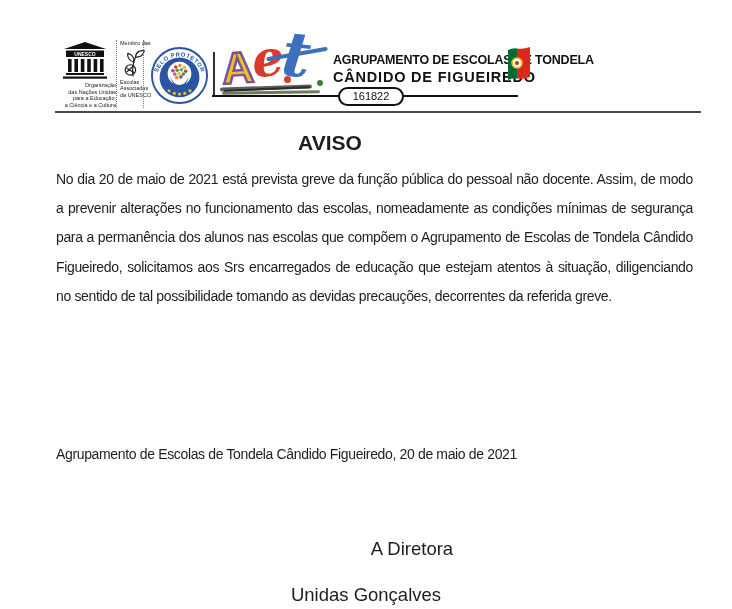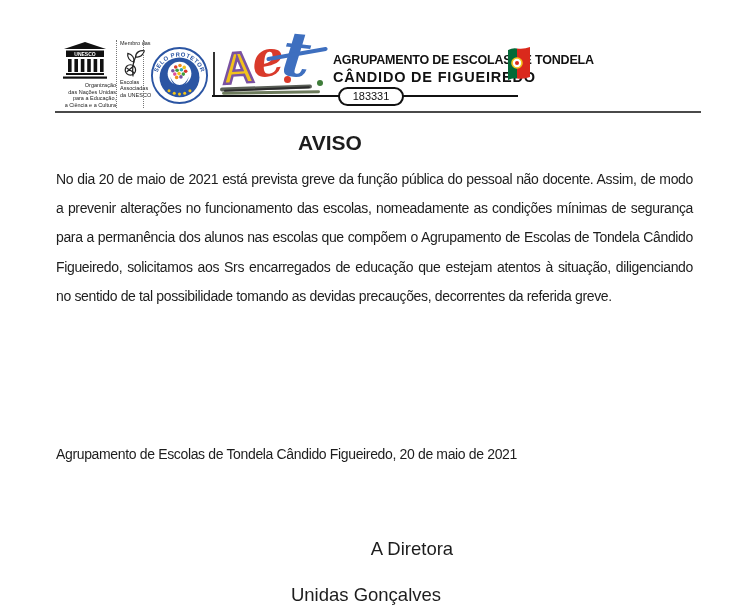--- a/index.html
+++ b/index.html
@@ -160,21 +160,21 @@
   </div>
 
   <svg class="flag" width="22" height="33" viewBox="0 0 22 33">
     <path fill="#046a38" d="M0,3 Q5,0.5 9,1.5 L9,31.5 Q5,30.5 0,33 Z"></path>
     <path fill="#da291c" d="M9,1.5 Q16,2.5 22,0 L22,30 Q16,32.5 9,31.5 Z"></path>
     <circle cx="9" cy="16" r="5" fill="#fff" stroke="#f2c21c" stroke-width="1.6"></circle>
     <circle cx="9" cy="16" r="2" fill="#da291c"></circle>
   </svg>
 
   <div class="badge-line"></div>
-  <div class="badge">183331</div>
+  <div class="badge">161822</div>
   <div class="rule"></div>
 </div>
 
 <div class="title">AVISO</div>
 
 <div class="para p-body">No dia 20 de maio de 2021 está prevista greve da função pública do pessoal não docente. Assim, de modo a prevenir alterações no funcionamento das escolas, nomeadamente as condições mínimas de segurança para a permanência dos alunos nas escolas que compõem o Agrupamento de Escolas de Tondela Cândido Figueiredo, solicitamos aos Srs encarregados de educação que estejam atentos à situação, diligenciando no sentido de tal possibilidade tomando as devidas precauções, decorrentes da referida greve.</div>
 
 <div class="para p-date">Agrupamento de Escolas de Tondela Cândido Figueiredo, 20 de maio de 2021</div>
 
 <div class="sig sig-role">A Diretora</div>

